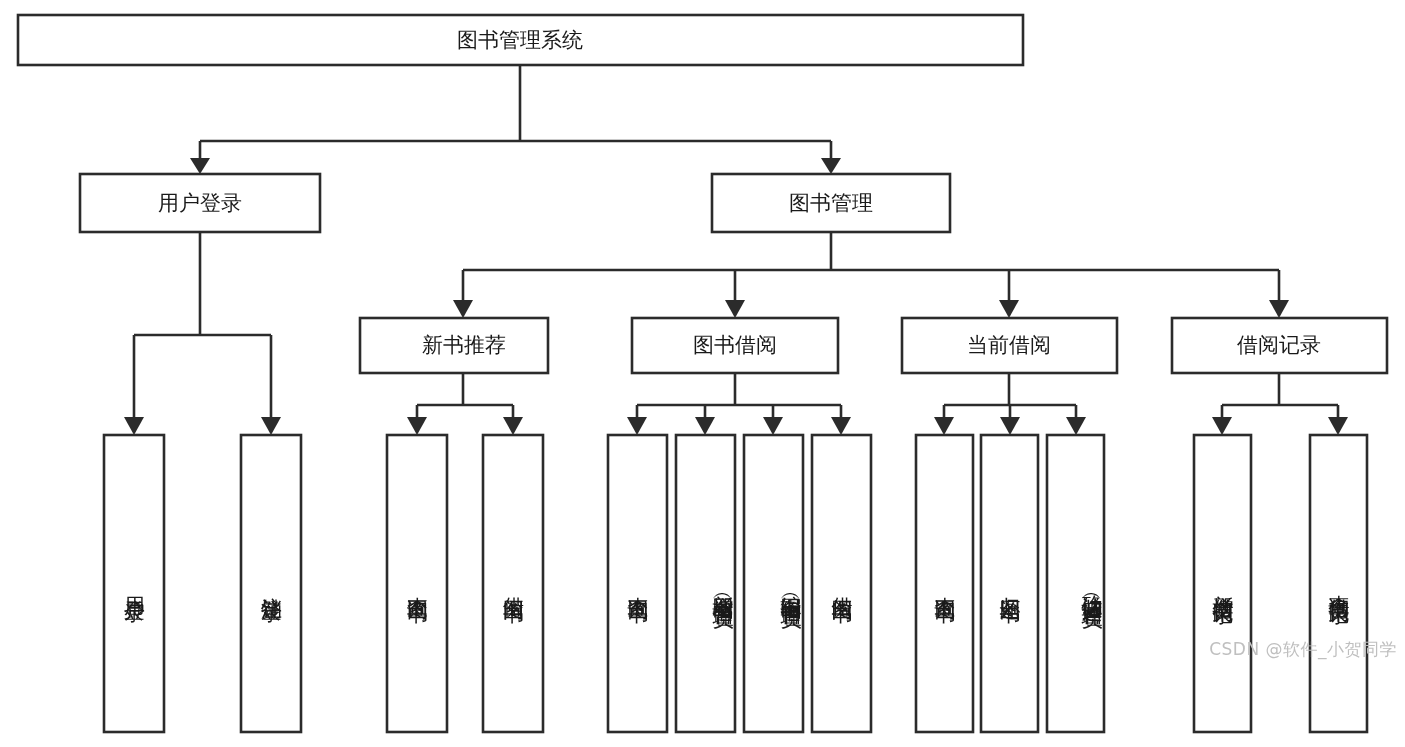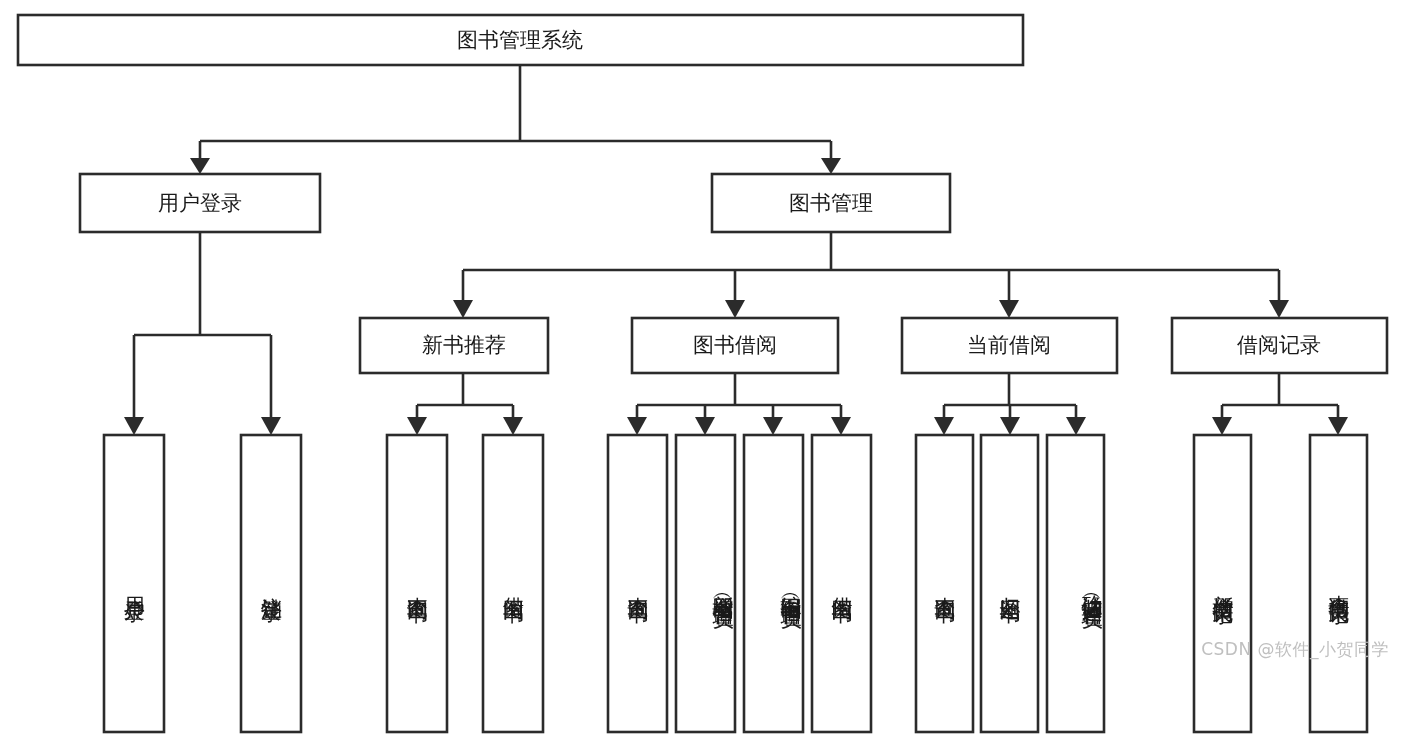--- a/index.html
+++ b/index.html
@@ -62,21 +62,21 @@
     letter-spacing: 2px;
     text-align: center;
     white-space: nowrap;
     display: flex;
     align-items: center;
     justify-content: center;
     pointer-events: none;
   }
   .watermark {
     position: absolute;
-    right: 16px;
+    right: 8px;
     bottom: 4px;
     font-family: "DejaVu Sans", "Liberation Sans", sans-serif;
     font-size: 17px;
     color: #bfbfbf;
     letter-spacing: 0.5px;
     white-space: nowrap;
   }
 </style>
 </head>
 <body>

